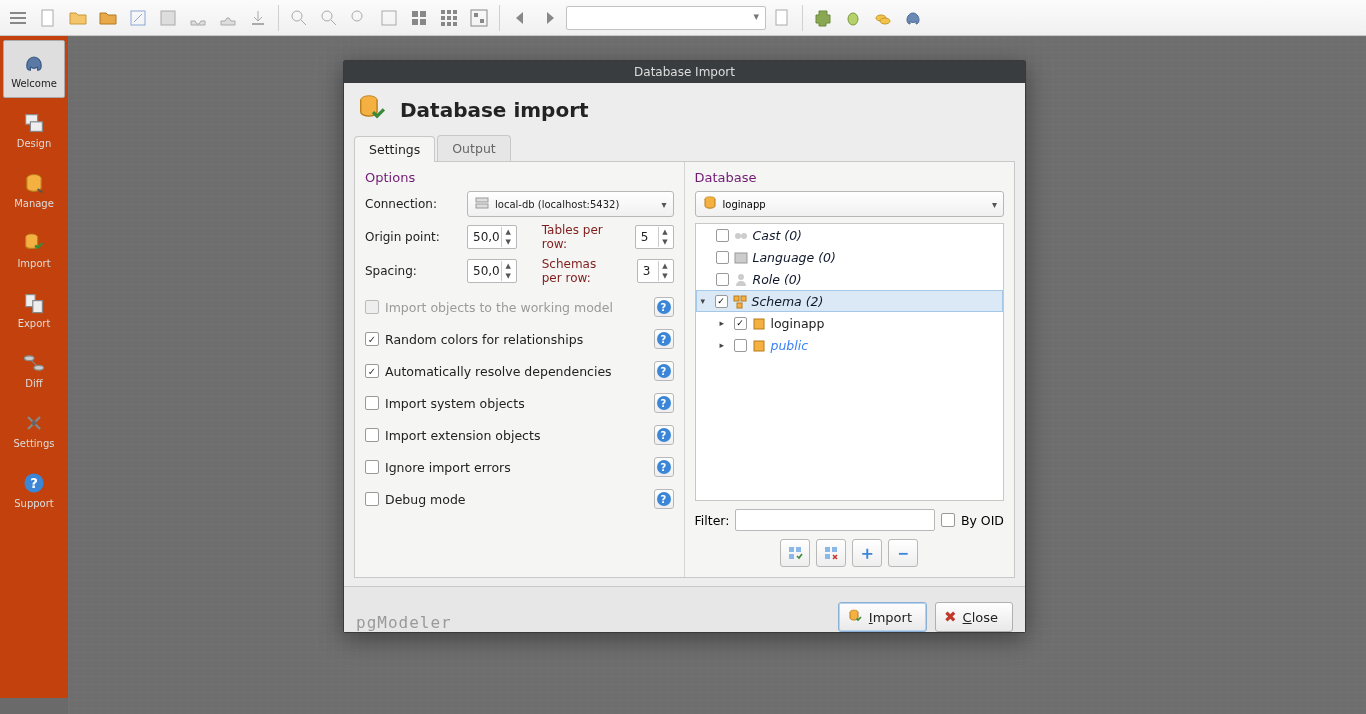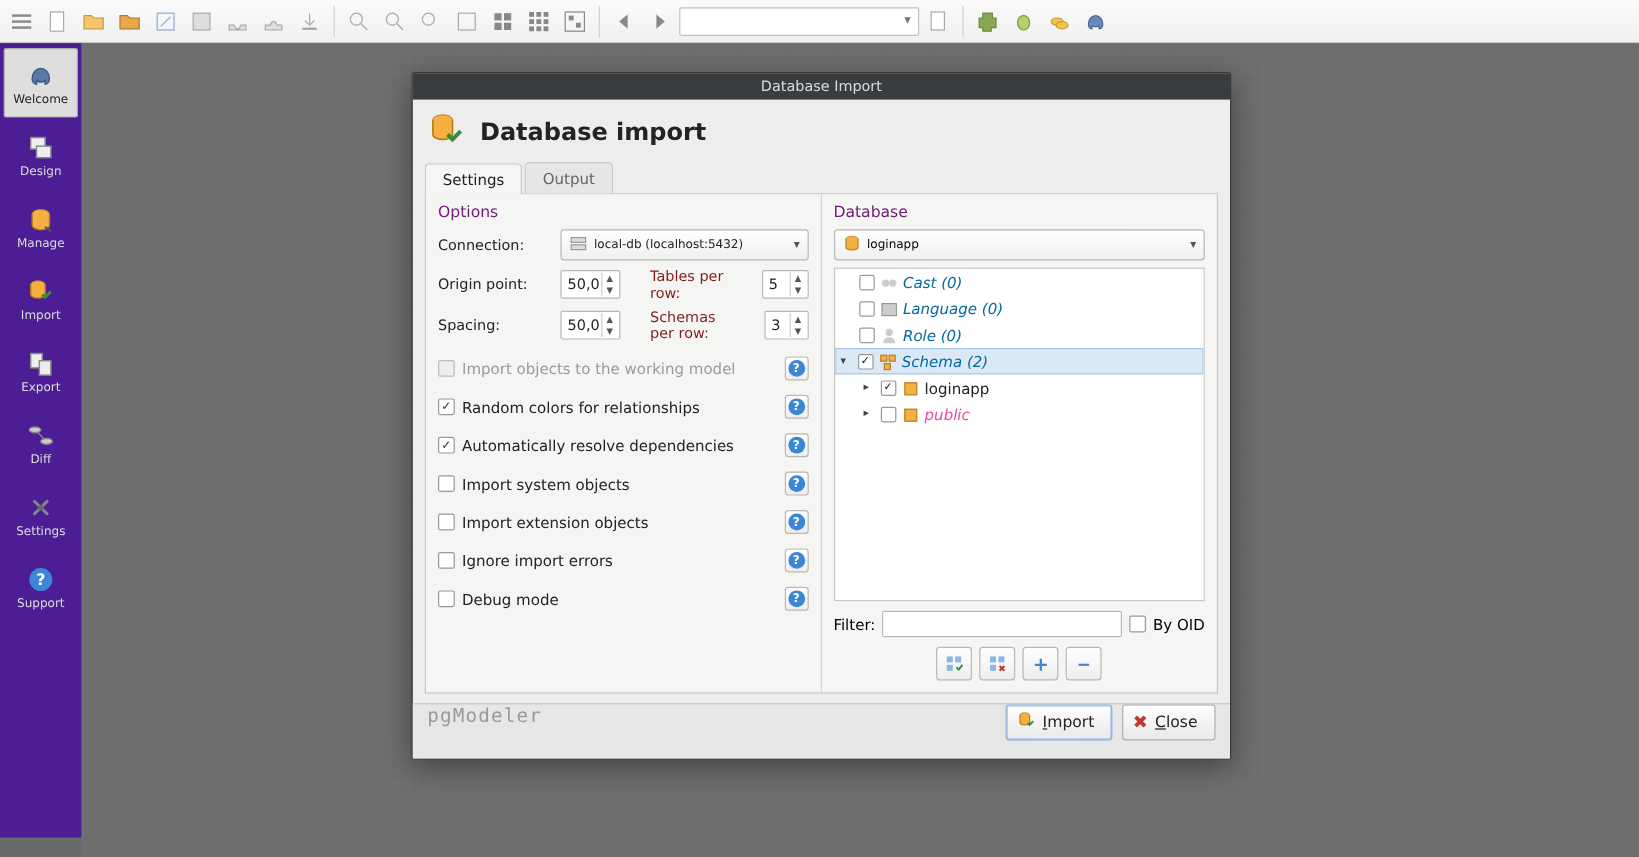--- a/index.html
+++ b/index.html
@@ -15,21 +15,21 @@
 }
 .tb-btn { width: 28px; height: 28px; display: flex; align-items: center; justify-content: center; border-radius: 3px; }
 .tb-sep { width: 1px; height: 26px; background: #d0d0d0; margin: 0 4px; }
 .tb-combo { flex: 0 0 200px; height: 24px; border: 1px solid #c2c2c2; background: #fff; border-radius: 2px; position: relative; }
 .tb-combo::after { content: "▾"; position: absolute; right: 6px; top: 3px; color: #777; font-size: 11px; }
 .tb-icon { width: 20px; height: 20px; }
 
 
 .left-sidebar {
   position: absolute; left: 0; top: 36px; width: 68px; bottom: 16px;
-  background: #4c1d95;
+  background: #c2410c;
   display: flex; flex-direction: column; align-items: center; padding-top: 4px;
 }
 .side-item {
   width: 62px; height: 58px; display: flex; flex-direction: column; align-items: center; justify-content: center;
   color: #ddd; font-size: 10px; gap: 2px; margin-bottom: 2px; border-radius: 2px;
 }
 .side-item.selected { background: #dedede; color: #222; border: 1px solid #aaa; }
 .side-icon { width: 28px; height: 26px; display: flex; align-items: center; justify-content: center; }
 
 
@@ -96,33 +96,33 @@
 .tree {
   flex: 1; border: 1px solid #c8c8c8; background: #fff; margin-top: 6px;
   font-size: 12.5px; overflow: auto;
 }
 .tnode { display: flex; align-items: center; height: 22px; padding: 0 4px; gap: 4px; }
 .tnode.sel { background: #dbe9f7; border: 1px solid #a5c8e8; }
 .tnode .disc { width: 10px; font-size: 9px; color: #444; }
 .tnode .tchk { width: 13px; height: 13px; border: 1px solid #999; background: #fff; border-radius:2px; display:inline-flex;align-items:center;justify-content:center;font-size:9px;}
 .tnode .tchk.checked::before { content:"✓"; }
 .tnode .tlabel { color: #222; }
-.tnode .tlabel.italic { font-style: italic; color: #0369a1; }
-.tnode .tlabel.red { color: #ec4899; font-style: italic; }
+.tnode .tlabel.italic { font-style: italic; color: #0f172a; }
+.tnode .tlabel.red { color: #3b82f6; font-style: italic; }
 .tico { width:16px;height:14px; display:inline-block; }
 .indent0 { padding-left: 6px; }
 .indent1 { padding-left: 24px; }
 
 .filter-row { display:flex; align-items:center; gap:6px; margin-top:8px; font-size:12.5px;}
 .filter-row input { flex:1; height:22px; border:1px solid #b8b8b8; border-radius:2px; padding:0 4px;}
 .btn-row { display:flex; gap:6px; margin-top:8px; justify-content:center;}
 .sq-btn { width:30px; height:28px; border:1px solid #b8b8b8; background:linear-gradient(#fff,#eee); border-radius:3px; display:flex;align-items:center;justify-content:center; font-size:14px;}
 
 
-.dialog-footer { height: 46px; background: #e7e7e7; border-top: 1px solid #c8c8c8; display:flex; align-items:flex-start; padding: 0 12px;}
+.dialog-footer { height: 46px; background: #e7e7e7; border-top: 1px solid #c8c8c8; display:flex; align-items:flex-end; padding: 0 12px;}
 .brand { font-family: monospace; font-size: 16px; color: #9a9a9a; letter-spacing: 1px; }
 .footer-btns { margin-left:auto; display:flex; gap:8px; }
 .btn { height:30px; padding:0 14px 0 8px; border:1px solid #b0b0b0; background:linear-gradient(#fefefe,#e9e9e9); border-radius:3px; display:flex; align-items:center; gap:6px; font-size:13px; color:#222;}
 .btn.primary { border-color:#8ab0d8; box-shadow: 0 0 0 1px #b9d2ec inset;}
 .xicon { color:#c0392b; font-weight:bold; font-size:15px;}
 .u { text-decoration: underline; }
 
 
 .svg-db { fill:#f5b042; stroke:#b77d18; stroke-width:.6; }
 .svg-sm { width:16px;height:16px;}

